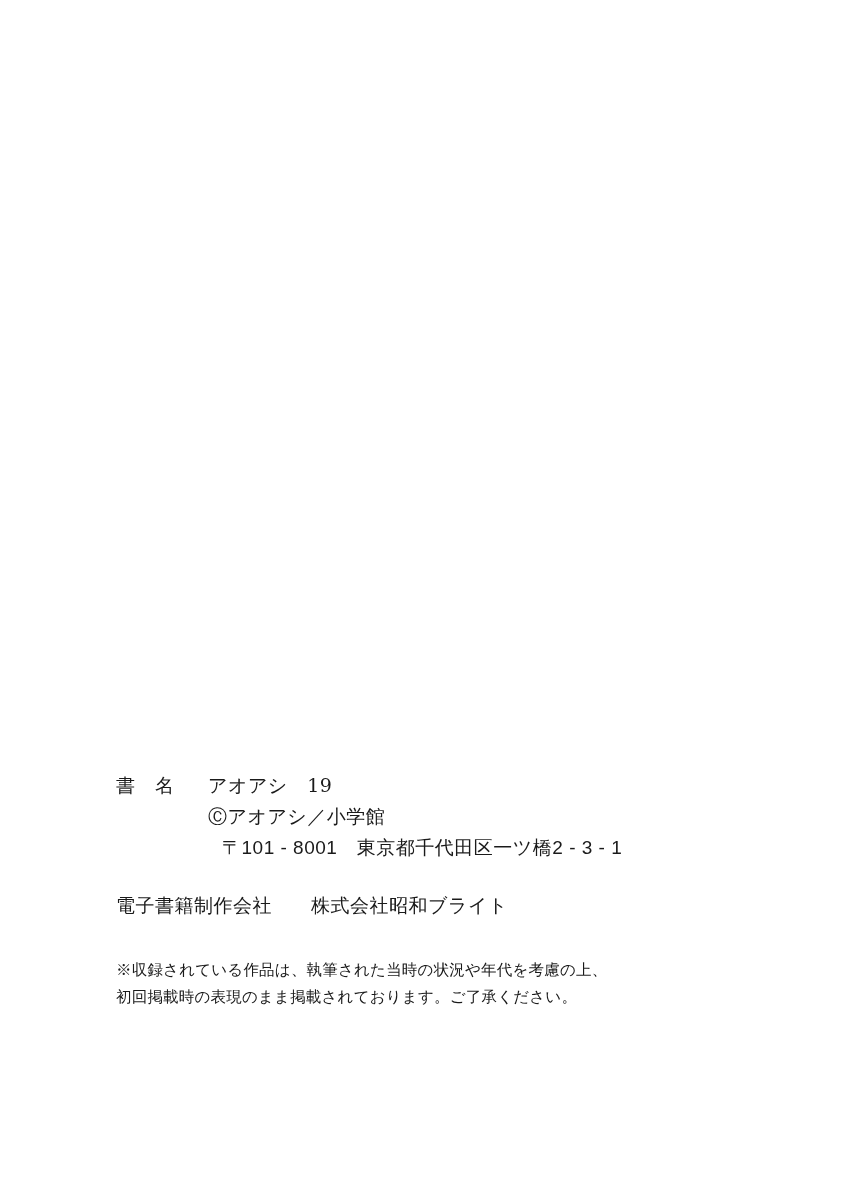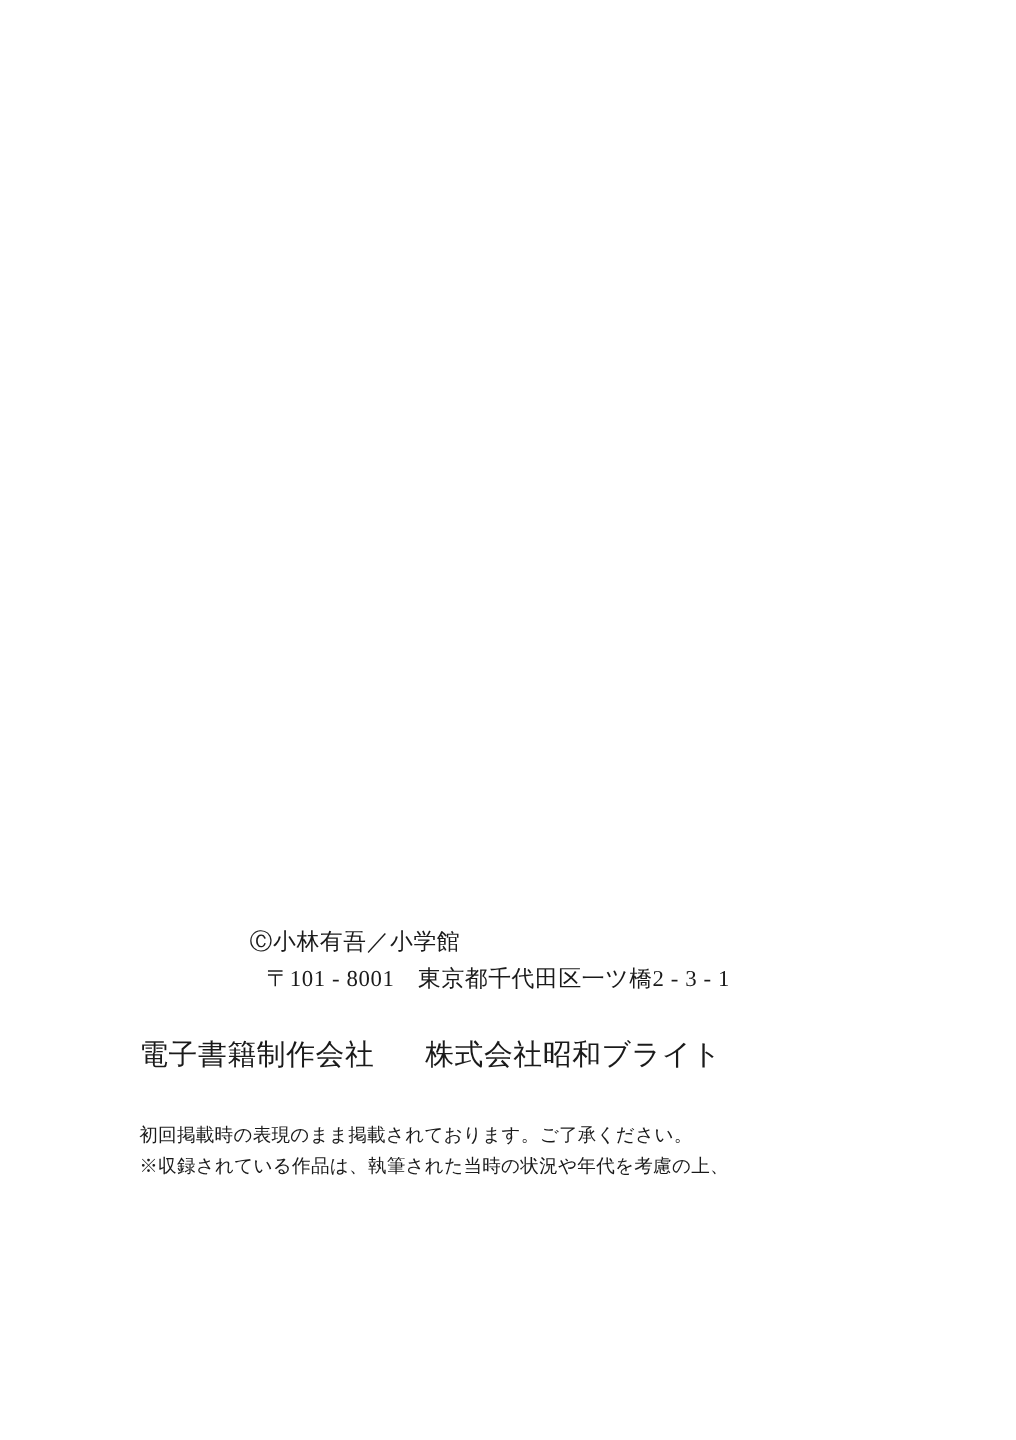--- a/index.html
+++ b/index.html
@@ -48,21 +48,21 @@
   .indent-row {
     padding-left: 92px;
   }
 
   .indent-row-deep {
     padding-left: 106px;
   }
 
   .producer {
     margin-top: 30px;
-    font-size: 24px;
+    font-size: 19px;
     letter-spacing: 0.5px;
     white-space: nowrap;
   }
 
   .producer .prod-sep {
     display: inline-block;
     width: 26px;
   }
 
   .notice {
@@ -70,47 +70,51 @@
     font-size: 15.5px;
     line-height: 1.72;
     letter-spacing: 0.2px;
   }
 
   .notice div {
     white-space: nowrap;
   }
 
   .num {
-    font-family: Liberation Serif, serif;
+    font-family: Liberation Sans, sans-serif;
   }
 </style>
 </head>
 <body>
 
 <div class="colophon">
 
   <div class="info-block">
 
+    <div class="info-row">
+      <span class="label">書　名</span>
+      <span class="value">アオアシ　19</span>
+    </div>
 
 
     <div class="indent-row">
-      <span class="value">Ⓒ小林有吾／小学館</span>
+      <span class="value">Ⓒアオアシ／小学館</span>
     </div>
 
 
     <div class="indent-row-deep">
       <span class="value num">〒101 - 8001　東京都千代田区一ツ橋2 - 3 - 1</span>
     </div>
 
   </div>
 
   <div class="producer">
     <span>電子書籍制作会社</span>
     <span class="prod-sep"></span>
     <span>株式会社昭和ブライト</span>
   </div>
 
   <div class="notice">
+    <div>※収録されている作品は、執筆された当時の状況や年代を考慮の上、</div>
     <div>初回掲載時の表現のまま掲載されております。ご了承ください。</div>
-    <div>※収録されている作品は、執筆された当時の状況や年代を考慮の上、</div>
   </div>
 
 </div>
 
 </body></html>

